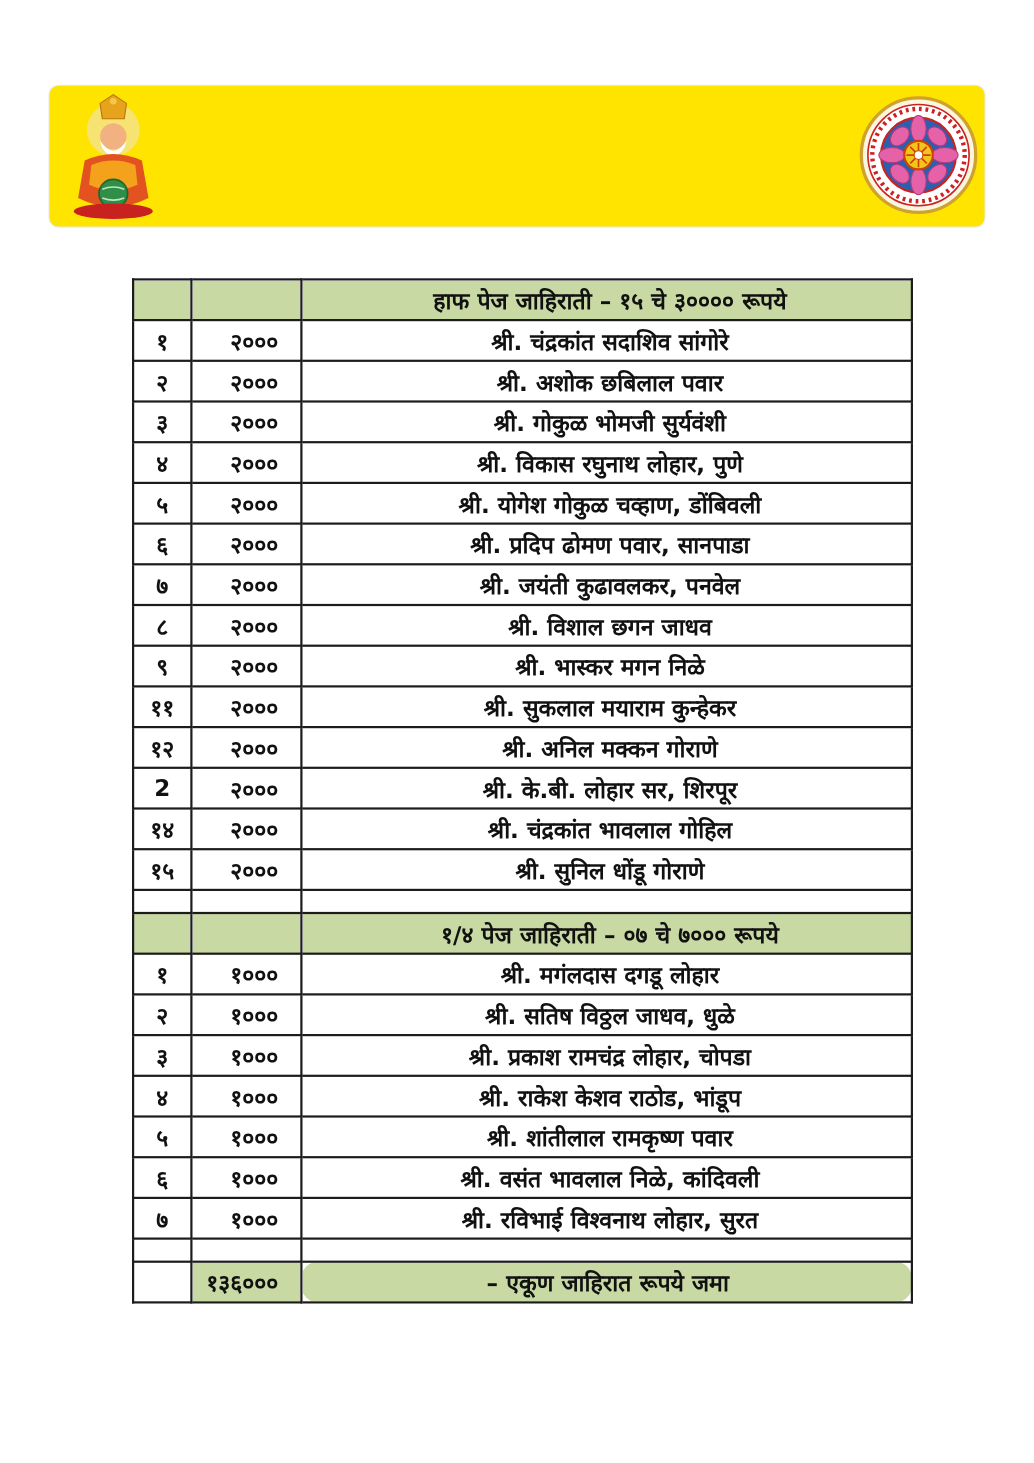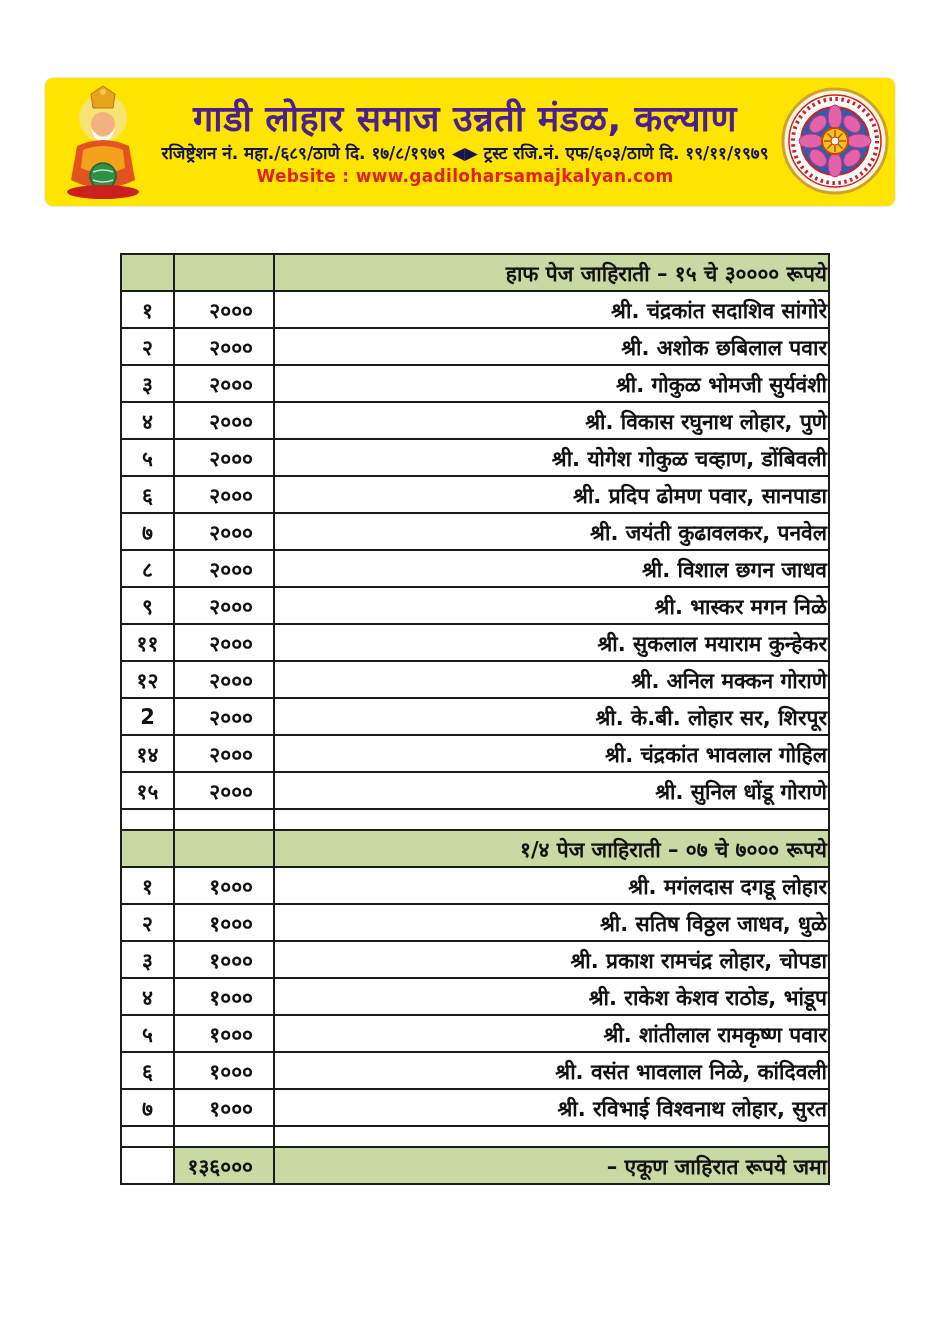--- a/index.html
+++ b/index.html
@@ -39,50 +39,45 @@
   table.donors td{
     border:2px solid #1c1c1c;
     font-size:21px;font-weight:bold;color:#111;
     overflow:hidden;white-space:nowrap;
   }
   col.c-sr{width:53px;} col.c-amt{width:100px;} col.c-name{width:555px;}
   tr.data-row td,tr.header-row td,tr.summary-row td{height:33px;}
   tr.spacer-row td{height:17px;}
   td.sr{text-align:center;}
   td.amt{text-align:right;padding-right:20px;}
-  td.name{text-align:right;padding-left:7px;}
+  td.name{text-align:center;padding-left:7px;}
   tr.header-row td{background:var(--green,#C8D9A3);}
   tr.green-row td{background:var(--green,#C8D9A3);}
   tr.green-row td.sr{background:#ffffff;}
   tr.total-row td{background:var(--total-yellow,#FFFF00);}
-  tr.summary-row td.name{padding-left:3px;}
+  tr.summary-row td.name{padding-left:3px;border-radius:15px;}
 </style>
 </head>
 <body style="--banner-bg: #FFE400; --title-color: #4A1F8F; --reg-color: #141450; --site-color: #E02318; --green: #C8D9A3; --total-yellow: #FFFF00;">
 
 <div class="banner">
 
   <svg class="deity" viewBox="0 0 95 116">
     <circle cx="50" cy="34" r="24" fill="#f6e27e" opacity="0.9"></circle>
     <polygon points="38,10 50,2 62,10 60,24 40,24" fill="#e8a31c" stroke="#b87410" stroke-width="1"></polygon>
     <circle cx="50" cy="8" r="3" fill="#f2c94c"></circle>
     <circle cx="50" cy="40" r="12" fill="#f2b181"></circle>
     <path d="M38,44 Q50,62 62,44 Q60,56 50,58 Q40,56 38,44 Z" fill="#ffffff"></path>
     <path d="M24,62 Q50,50 76,62 L82,96 Q50,112 18,96 Z" fill="#e2531f"></path>
     <path d="M30,66 Q50,58 70,66 L72,84 Q50,94 28,84 Z" fill="#f4a11c"></path>
     <circle cx="50" cy="92" r="13" fill="#2f8f46" stroke="#1f6530" stroke-width="1.5"></circle>
     <path d="M40,88 Q50,84 60,88 M40,96 Q50,100 60,96" stroke="#bfe3c5" stroke-width="1.5" fill="none"></path>
     <ellipse cx="50" cy="108" rx="36" ry="7" fill="#c92020"></ellipse>
   </svg>
 
-  <div class="banner-center">
-    <div class="banner-title">गाडी लोहार समाज उन्नती मंडळ, कल्याण</div>
-    <div class="banner-reg">रजिष्ट्रेशन नं. महा./६८९/ठाणे दि. १७/८/१९७९ ◀▶ ट्रस्ट रजि.नं. एफ/६०३/ठाणे दि. १९/११/१९७९</div>
-    <div class="banner-site">Website : www.gadiloharsamajkalyan.com</div>
-  </div>
 
   <svg class="emblem" viewBox="0 0 108 108">
     <circle cx="54" cy="54" r="52" fill="#fdf6df" stroke="#cfa22e" stroke-width="3"></circle>
     <circle cx="54" cy="54" r="46" fill="#ffffff" stroke="#cc2222" stroke-width="1.5"></circle>
     <circle cx="54" cy="54" r="42" fill="none" stroke="#cc2222" stroke-width="4" stroke-dasharray="2.5 3.5"></circle>
     <circle cx="54" cy="54" r="34" fill="#2b5fb0" stroke="#cc2222" stroke-width="2"></circle>
     <g fill="#e561a8" stroke="#b03a80" stroke-width="1">
       <ellipse cx="54" cy="30" rx="7" ry="12"></ellipse>
       <ellipse cx="54" cy="78" rx="7" ry="12"></ellipse>
       <ellipse cx="30" cy="54" rx="12" ry="7"></ellipse>

